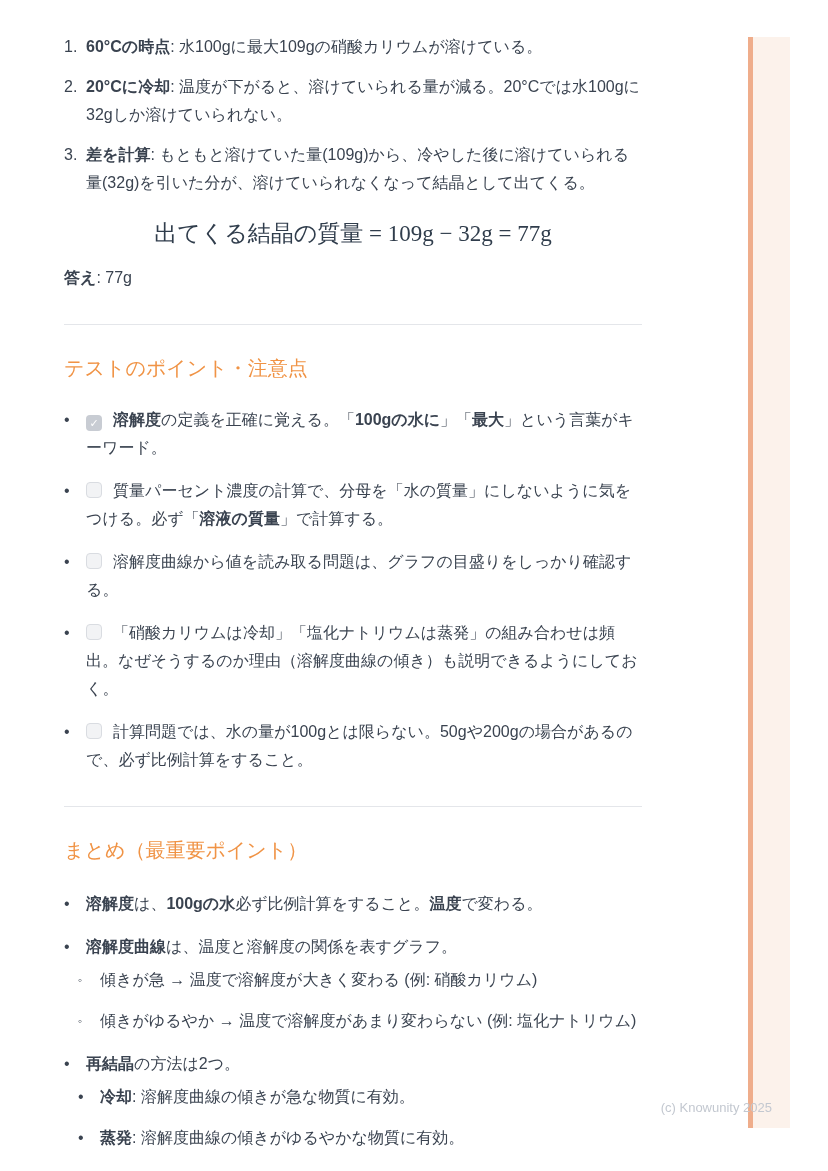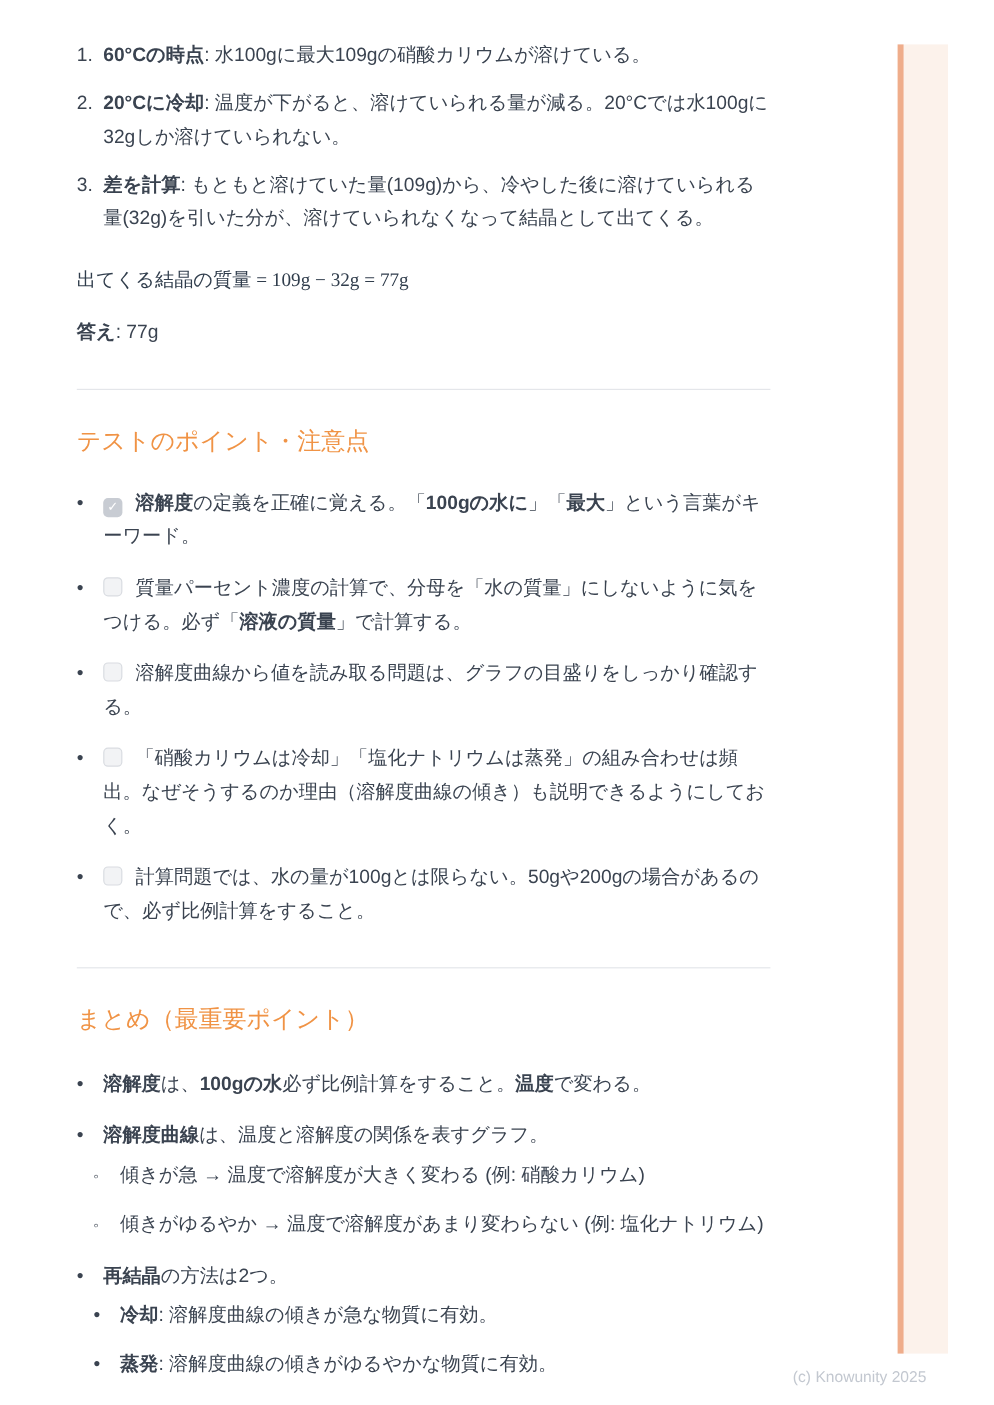--- a/index.html
+++ b/index.html
@@ -18,41 +18,41 @@
     color:var(--text);overflow:hidden;
   }
   .b{font-weight:bold}
   .content{position:absolute;left:64px;top:33px;width:578px}
   ol,ul{list-style:none;margin:0;padding:0}
   .item,.row{display:flex;align-items:flex-start;font-size:16px;line-height:28px}
   .mark{flex:0 0 22px}
   .txt{flex:1}
   .steps > .item{margin-bottom:12px}
   .formula{
-    margin:23px 0 0;text-align:left;color:#303D4C;
-    font-family:"Liberation Serif","DejaVu Serif",serif;font-size:16px;line-height:28px;
+    margin:23px 0 0;text-align:center;color:#303D4C;
+    font-family:"Liberation Serif","DejaVu Serif",serif;font-size:23px;line-height:28px;
   }
   .answer{margin:16px 0 0;font-size:16px;line-height:28px}
   .divider{border:none;border-top:1px solid var(--divider);margin:32px 0 0;height:0}
   h2{margin:27px 0 0;font-size:20px;line-height:32px;color:var(--accent);font-weight:normal}
   .checklist{margin-top:22px}
   .checklist > .item{margin-bottom:15px}
   .cb{
     display:inline-block;width:16px;height:16px;border-radius:4px;margin-right:11px;
     vertical-align:-2px;text-align:center;line-height:16px;font-size:11px;
   }
   .cb.checked{background:#C8CCD3;color:#ffffff}
   .cb.unchecked{background:#F2F3F5;border:1px solid #D9DCE1}
   .sum{margin-top:24px}
   .sum > .item{display:block;margin-bottom:15px}
   .sub{margin:5px 0 0 14px}
   .sub > .item{margin:0 0 13px}
   .sub > .item:last-child{margin-bottom:0}
   .sub.circle .mark{font-size:12px}
-  .footer{position:absolute;top:1140px;right:56px;font-size:13px;color:var(--muted);z-index:2}
+  .footer{position:absolute;top:1100px;right:56px;font-size:13px;color:var(--muted);z-index:2}
   .stripe-fill{position:absolute;top:37px;right:38px;width:37px;height:1091px;background:var(--stripe-fill);z-index:1}
   .stripe-line{position:absolute;top:37px;right:75px;width:5px;height:1091px;background:var(--stripe-line);z-index:1}
 </style>
 </head>
 <body>
 
 <div class="page">
   <div class="stripe-fill"></div>
   <div class="stripe-line"></div>
 

